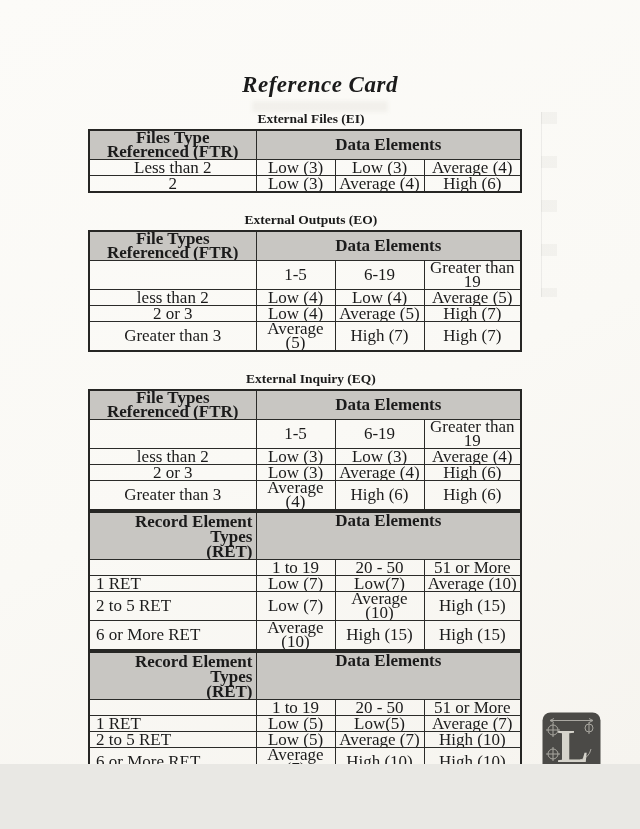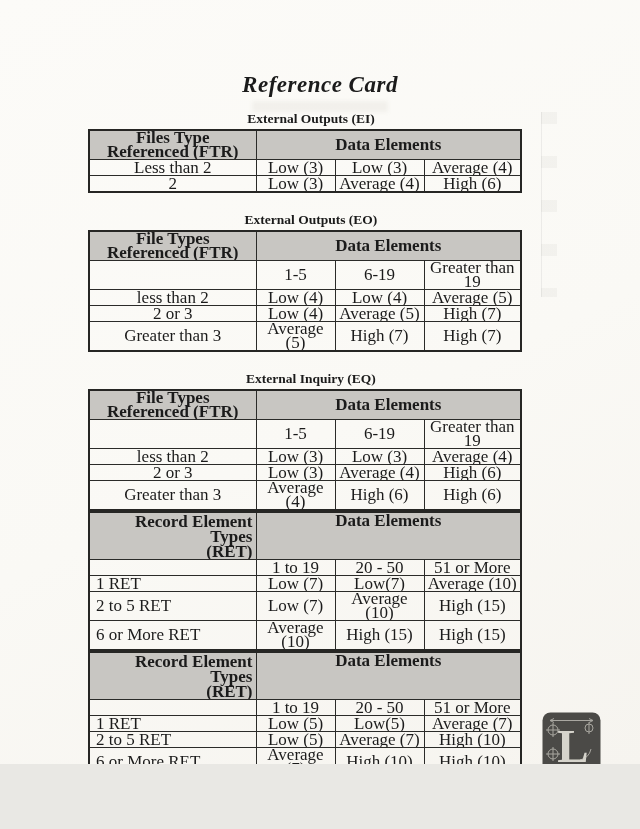--- a/index.html
+++ b/index.html
@@ -97,21 +97,21 @@
 <div class="page">
 
   <div class="ghost ghost-title"></div>
   <div class="ghost ghost-col"></div>
   <div class="ghost ghost-footer"></div>
 
   <h1 class="page-title">Reference Card</h1>
 
   <div class="tables-wrap" id="tables">
   <section class="fp-block">
-    <div class="fp-heading">External Outputs (EI)</div>
+    <div class="fp-heading">External Files (EI)</div>
     <table class="fp-table">
       <colgroup>
         <col class="c0">
             <col class="c1">
             <col class="c2">
             <col class="c3">
       </colgroup>
       <tbody>
         <tr class="hdr">
           <th class="rowhead">Files Type Referenced (FTR)</th>

